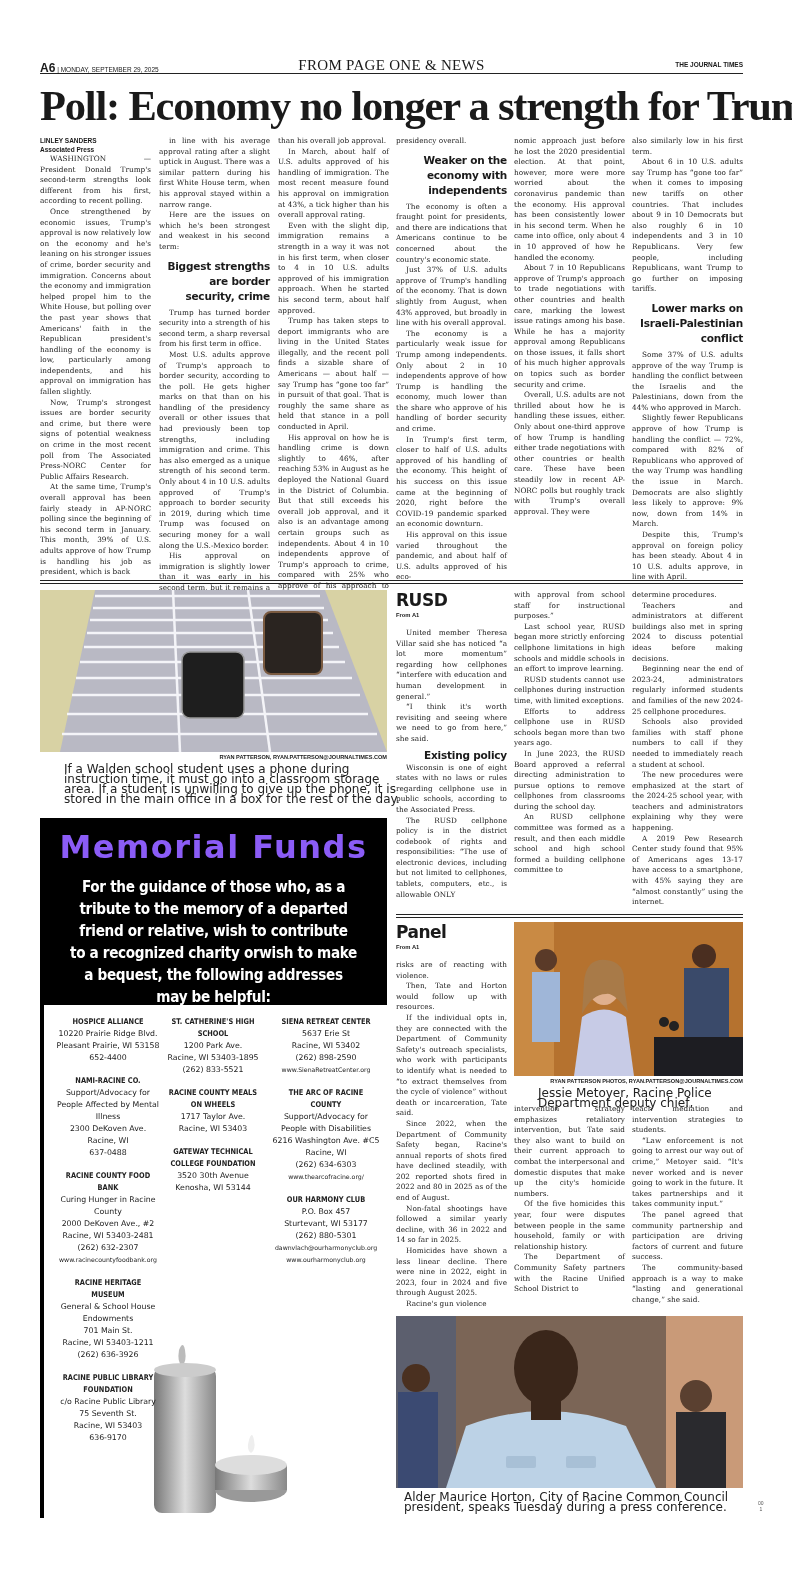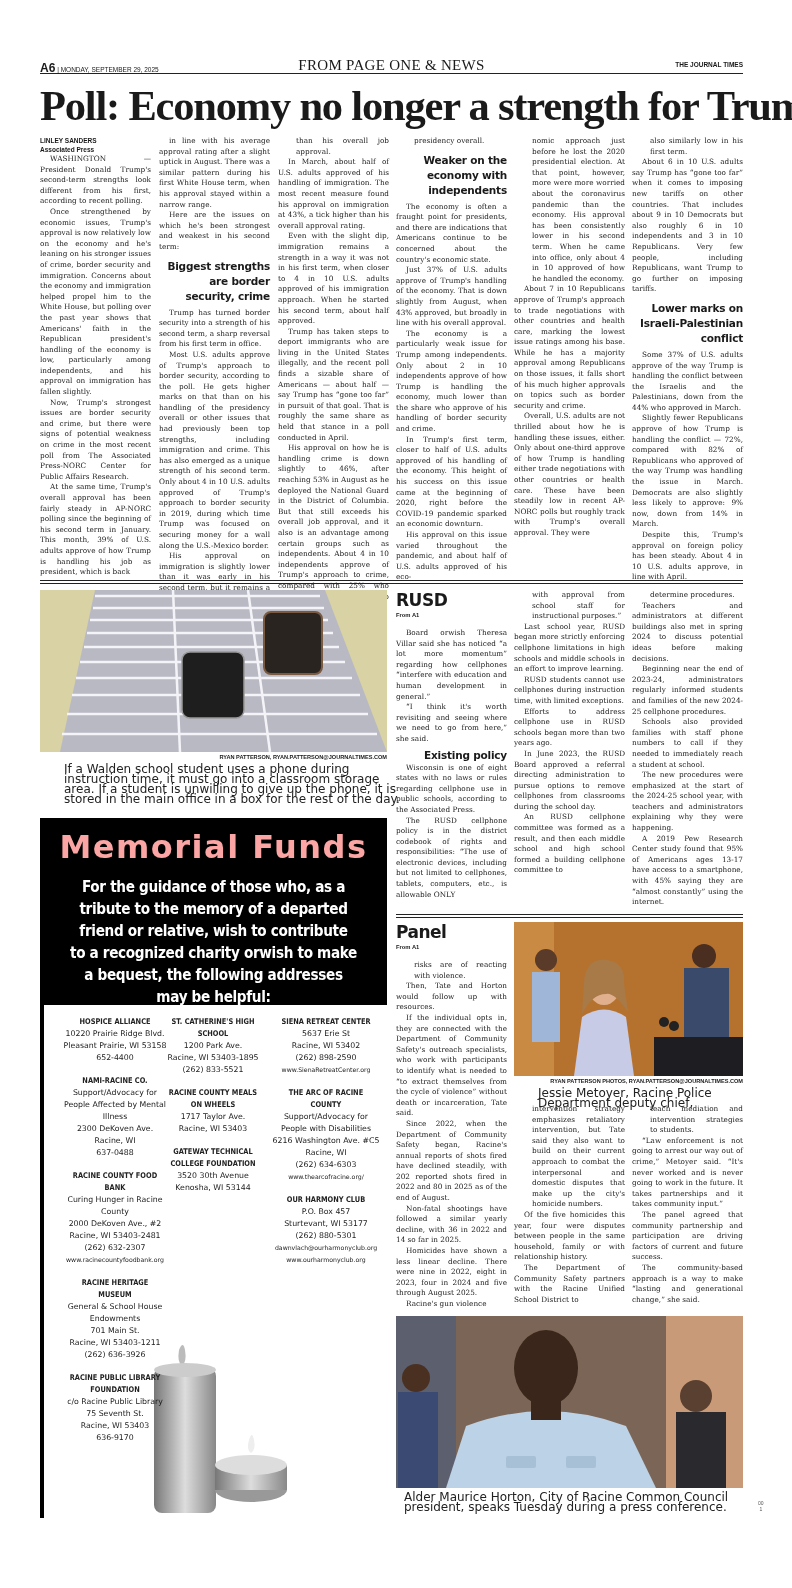--- a/index.html
+++ b/index.html
@@ -7,32 +7,32 @@
   body { width: 792px; height: 1588px; position: relative; overflow: hidden; font-family: "DejaVu Serif", serif; color: #1a1a1a; }
   .abs { position: absolute; }
   .folio { top: 58px; left: 40px; width: 703px; height: 16px; border-bottom: 1.5px solid #222; font-family: "Liberation Sans", sans-serif; font-size: 6.5px; }
   .folio .left { position: absolute; left: 0; top: 3px; }
   .folio .left b { font-size: 12px; }
   .folio .center { position: absolute; left: 0; right: 0; top: -1px; text-align: center; font-family: "Liberation Serif", serif; font-size: 15px; letter-spacing: 0.3px; }
   .folio .right { position: absolute; right: 0; top: 3px; font-weight: bold; }
   .headline { top: 82px; left: 40px; width: 703px; font-family: "Liberation Serif", serif; font-weight: bold; font-size: 42.5px; letter-spacing: -1.2px; line-height: 48px; white-space: nowrap; }
   .col { position: absolute; font-size: 7.3px; line-height: 10.6px; text-align: justify; hyphens: manual; }
   .col p { text-indent: 10px; }
-  .col p.noindent { text-indent: 0; margin-left: 18px; }
+  .col p.noindent { text-indent: 0; }
   .byline { font-family: "Liberation Sans", sans-serif; font-size: 6.5px; line-height: 9px; font-weight: bold; }
   .byline .agency { font-weight: bold; font-size: 6.5px; }
   .subhead { font-family: "DejaVu Sans", sans-serif; font-weight: bold; font-size: 10.5px; line-height: 15px; margin: 6px 0 4px 0; text-align: right; letter-spacing: -0.2px; }
   .rule-double { height: 4px; border-top: 1.5px solid #222; border-bottom: 1px solid #222; }
   .story-title { font-family: "DejaVu Sans", sans-serif; font-weight: bold; font-size: 17px; letter-spacing: -0.5px; }
   .from { font-family: "Liberation Sans", sans-serif; font-weight: bold; font-size: 5.8px; }
   .credit { font-family: "Liberation Sans", sans-serif; font-size: 5.6px; font-weight: bold; text-align: right; }
   .caption { font-family: "DejaVu Sans", sans-serif; font-size: 12px; line-height: 10px; color: #222; margin-left: 24px; }
   
   .memorial { top: 818px; left: 40px; width: 347px; height: 700px; background: #000; }
-  .mem-title { position: absolute; top: 10px; left: 0; width: 100%; text-align: center; color: #fca5a5; font-family: "DejaVu Sans", sans-serif; font-weight: bold; font-size: 32px; letter-spacing: 1.5px; }
+  .mem-title { position: absolute; top: 10px; left: 0; width: 100%; text-align: center; color: #8b5cf6; font-family: "DejaVu Sans", sans-serif; font-weight: bold; font-size: 32px; letter-spacing: 1.5px; }
   .mem-intro { position: absolute; top: 58px; left: 10px; right: 10px; text-align: center; color: #fff; font-family: "DejaVu Sans", sans-serif; font-weight: bold; font-size: 15.5px; line-height: 22px; letter-spacing: -0.4px; transform: scaleX(0.88); transform-origin: center top; }
   .mem-body { position: absolute; top: 187px; left: 4px; right: 0; bottom: 0; background: #fff; }
   .mem-col { position: absolute; top: 0; width: 112px; text-align: center; font-family: "DejaVu Sans", sans-serif; font-size: 7.8px; line-height: 12px; color: #222; }
   .mem-entry { margin-top: 11px; }
   .mem-entry .name { font-weight: bold; font-size: 7.8px; line-height: 12px; transform: scaleX(0.85); }
   .mem-entry .small { font-size: 6.2px; }
   .photo { overflow: hidden; }
 </style>
 </head>
 <body>
@@ -137,21 +137,21 @@
     <rect x="224" y="22" width="58" height="62" rx="7" fill="#2a2420" stroke="#7a5a40" stroke-width="2"></rect>
   </svg>
 </div>
 <div class="abs credit" style="left:40px;top:754px;width:347px;">RYAN PATTERSON, RYAN.PATTERSON@JOURNALTIMES.COM</div>
 <div class="abs caption" style="left:40px;top:764px;width:347px;">If a Walden school student uses a phone during instruction time, it must go into a classroom storage area. If a student is unwilling to give up the phone, it is stored in the main office in a box for the rest of the day.</div>
 
 <div class="abs story-title" style="left:396px;top:590px;">RUSD</div>
 <div class="abs from" style="left:396px;top:612px;">From A1</div>
 <div class="col" style="left:396px;top:628px;width:111px;">
   <div>
-      <p>Board orwish Theresa Villar said she has noticed “a lot more momentum” regarding how cellphones “interfere with education and human development in general.”</p>
+      <p>United member Theresa Villar said she has noticed “a lot more momentum” regarding how cellphones “interfere with education and human development in general.”</p>
       <p>“I think it's worth revisiting and seeing where we need to go from here,” she said.</p>
     </div>
   <div class="subhead" style="margin:3px 0 0 0;">Existing policy</div>
   <div>
       <p>Wisconsin is one of eight states with no laws or rules regarding cellphone use in public schools, according to the Associated Press.</p>
       <p>The RUSD cellphone policy is in the district codebook of rights and responsibilities: “The use of electronic devices, including but not limited to cellphones, tablets, computers, etc., is allowable ONLY</p>
     </div>
 </div>
 <div class="col" style="left:514px;top:590px;width:111px;">
   <div>
@@ -187,21 +187,21 @@
           </linearGradient>
         </defs>
       <path d="M40 10 Q44 0 46 10 Q48 22 43 26 Q38 22 40 10Z" fill="#bbb"></path>
       <rect x="15" y="28" width="62" height="145" rx="8" fill="url(#cg)"></rect>
       <ellipse cx="46" cy="30" rx="31" ry="7" fill="#ccc"></ellipse>
       <path d="M110 100 Q113 90 115 100 Q117 110 112 113 Q107 110 110 100Z" fill="#eee"></path>
       <ellipse cx="112" cy="150" rx="36" ry="12" fill="#999"></ellipse>
       <rect x="76" y="125" width="72" height="25" fill="url(#cg)"></rect>
       <ellipse cx="112" cy="125" rx="36" ry="10" fill="#ddd"></ellipse>
     </svg>
-    <div class="mem-col" style="left:15px;">
+    <div class="mem-col" style="left:8px;">
         <div class="mem-entry">
           <div class="name">HOSPICE ALLIANCE</div>
           <div>10220 Prairie Ridge Blvd.</div>
           <div>Pleasant Prairie, WI 53158</div>
           <div>652-4400</div>
         </div>
         <div class="mem-entry">
           <div class="name">NAMI-RACINE CO.</div>
           <div>Support/Advocacy for People Affected by Mental Illness</div>
           <div>2300 DeKoven Ave.</div>

